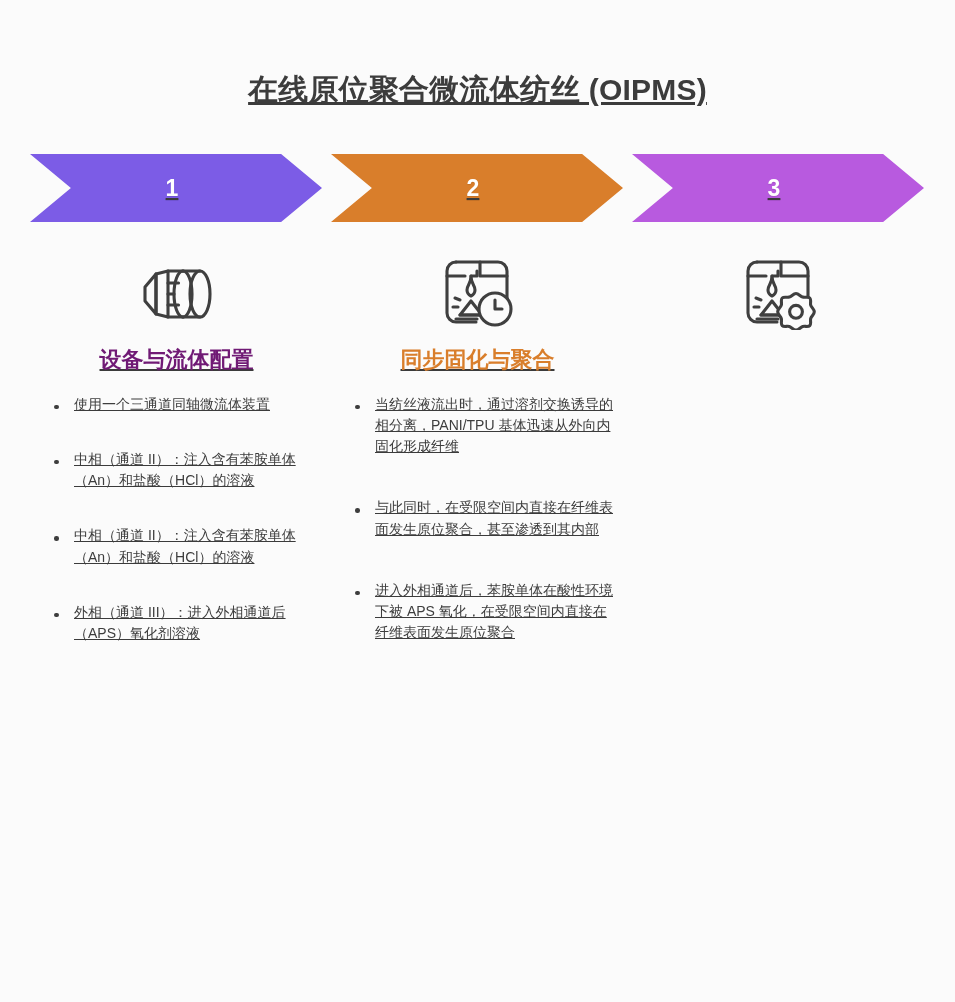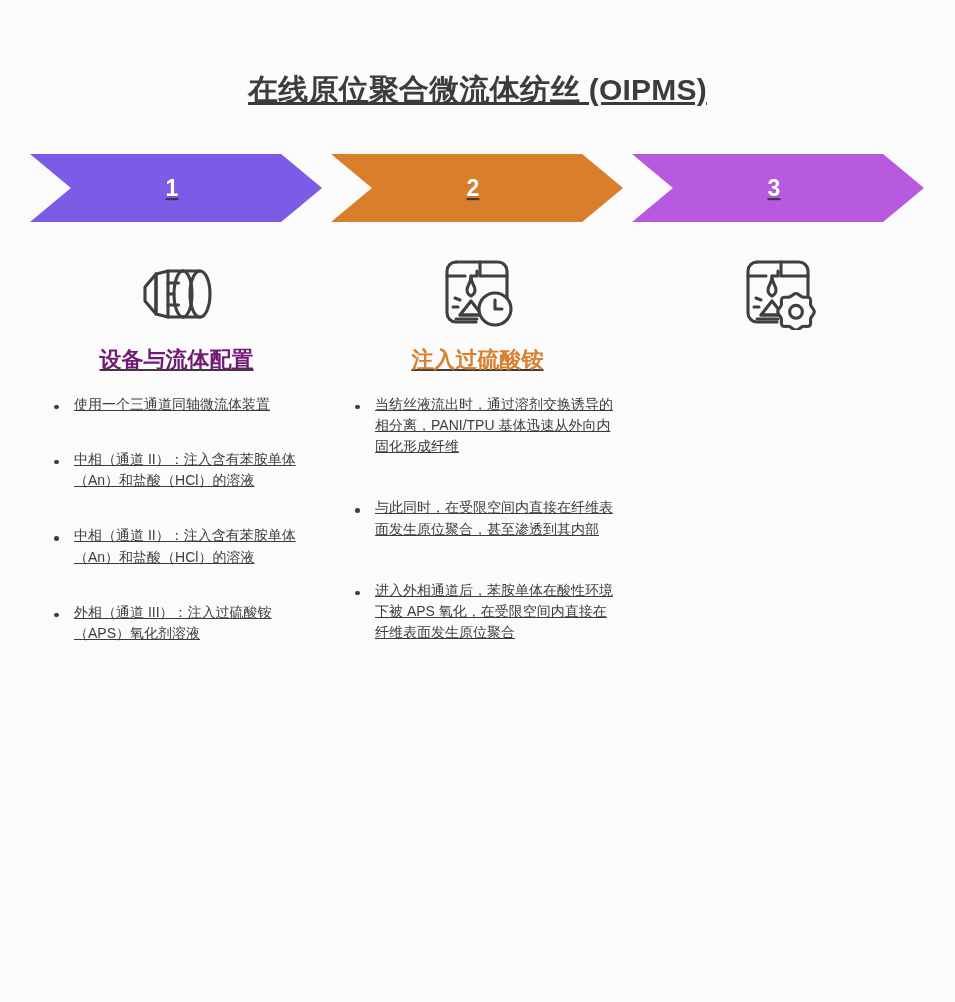--- a/index.html
+++ b/index.html
@@ -159,21 +159,21 @@
           <path d="M45 54 L62 54"></path>
         </svg>
       </div>
 
       <div class="col-heading" style="color:#701a75;">设备与流体配置</div>
 
       <ul class="bullets">
         <li>使用一个三通道同轴微流体装置</li>
         <li>中相（通道 II）：注入含有苯胺单体（An）和盐酸（HCl）的溶液</li>
         <li>中相（通道 II）：注入含有苯胺单体（An）和盐酸（HCl）的溶液</li>
-        <li>外相（通道 III）：注入过硫酸铵（APS）氧化剂溶液</li>
+        <li>外相（通道 III）：进入外相通道后（APS）氧化剂溶液</li>
       </ul>
     </div>
 
     <div class="col col-2">
 
       <div class="chev-wrap">
         <div class="chev" style="background:#d97e2b;">
           <span class="chev-num">2</span>
         </div>
       </div>
@@ -191,21 +191,21 @@
           <path d="M42 42 L47 40"></path>
           <path d="M44 49 L49 49"></path>
           <path d="M31 43 L42 57 H20 Z"></path>
           <path d="M20 57 H42"></path>
           <path d="M16 61 H37"></path>
           <circle cx="55" cy="51" r="16" fill="#fbfbfb"></circle>
           <path d="M55 42 V51 H62"></path>
         </svg>
       </div>
 
-      <div class="col-heading" style="color:#d97e2b;">注入过硫酸铵</div>
+      <div class="col-heading" style="color:#d97e2b;">同步固化与聚合</div>
 
       <ul class="bullets">
         <li>当纺丝液流出时，通过溶剂交换诱导的相分离，PANI/TPU 基体迅速从外向内固化形成纤维</li>
         <li>与此同时，在受限空间内直接在纤维表面发生原位聚合，甚至渗透到其内部</li>
         <li>进入外相通道后，苯胺单体在酸性环境下被 APS 氧化，在受限空间内直接在纤维表面发生原位聚合</li>
       </ul>
     </div>
 
     <div class="col col-3">
 

